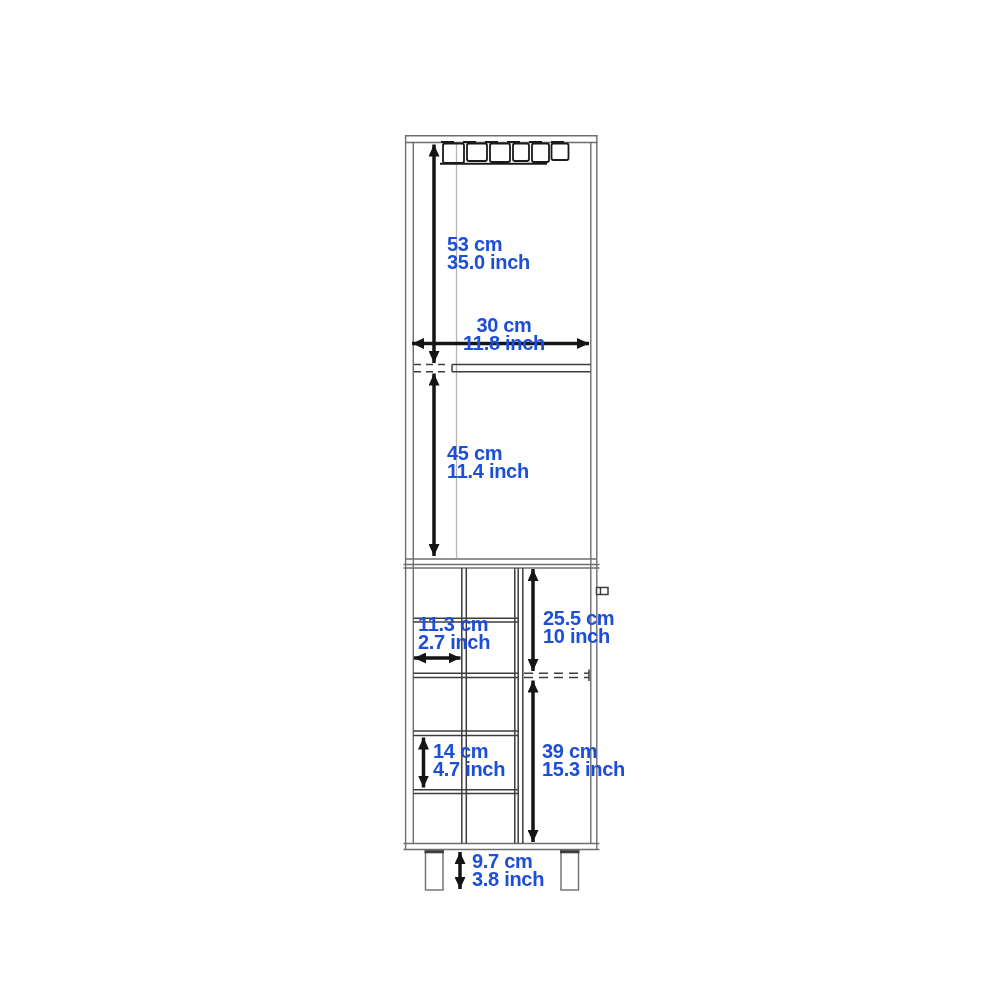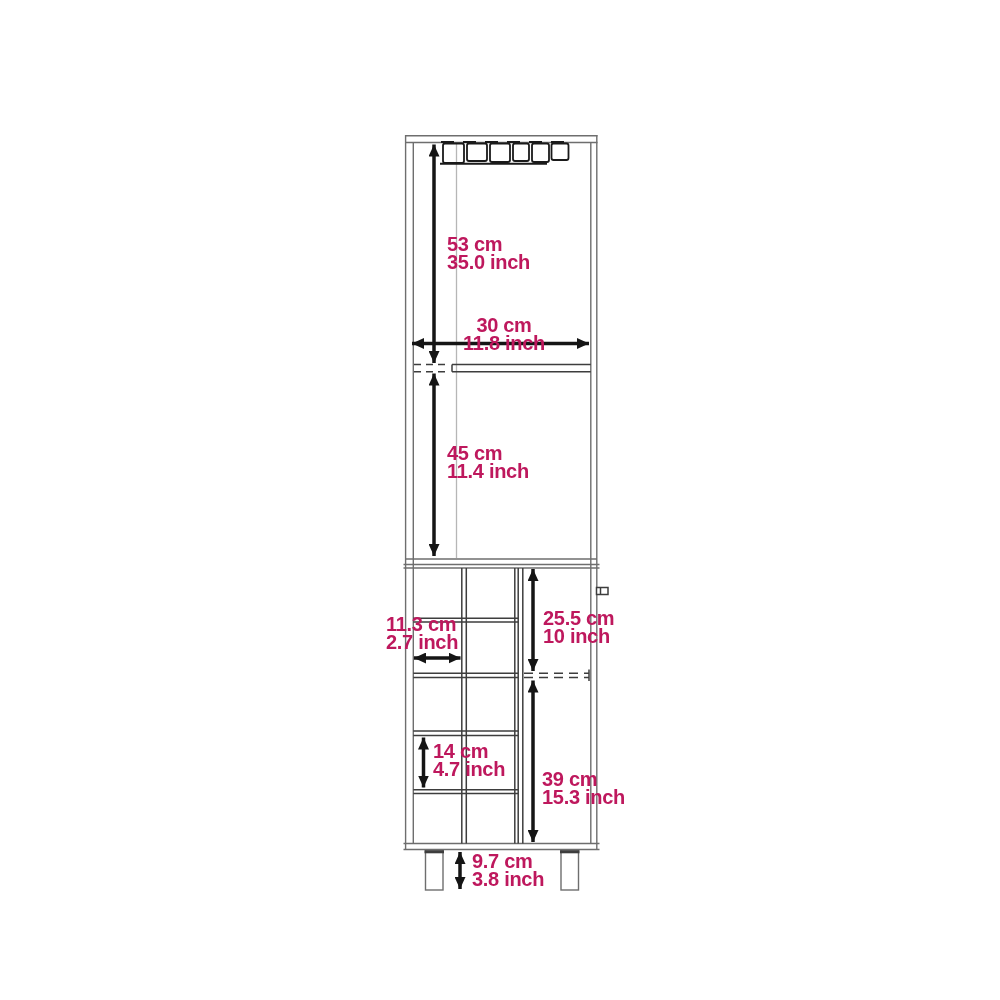--- a/index.html
+++ b/index.html
@@ -15,21 +15,21 @@
     overflow: hidden;
     font-family: "Liberation Sans", sans-serif;
   }
   .drawing {
     position: absolute;
     left: 0;
     top: 0;
   }
   .dim {
     position: absolute;
-    color: #be185d;
+    color: #1d4ed8;
     font-size: 20px;
     font-weight: 600;
     line-height: 17.5px;
     letter-spacing: -0.3px;
     white-space: nowrap;
   }
   .dim.center {
     text-align: center;
   }
 </style>
@@ -133,36 +133,36 @@
   <div class="dim center" style="left:461px; top:317px; width:86px;">
     <div>30 cm</div>
     <div>11.8 inch</div>
   </div>
 
   <div class="dim" style="left:447px; top:445px;">
     <div>45 cm</div>
     <div>11.4 inch</div>
   </div>
 
-  <div class="dim" style="left:386px; top:616px;">
+  <div class="dim" style="left:418px; top:616px;">
     <div>11.3 cm</div>
     <div>2.7 inch</div>
   </div>
 
   <div class="dim" style="left:543px; top:601px;margin-top:9px;">
     <div>25.5 cm</div>
     <div>10 inch</div>
   </div>
 
   <div class="dim" style="left:433px; top:743px;">
     <div>14 cm</div>
     <div>4.7 inch</div>
   </div>
 
-  <div class="dim" style="left:542px; top:743px;margin-top:28px;">
+  <div class="dim" style="left:542px; top:743px;">
     <div>39 cm</div>
     <div>15.3 inch</div>
   </div>
 
   <div class="dim" style="left:472px; top:853px;">
     <div>9.7 cm</div>
     <div>3.8 inch</div>
   </div>
 
 </div>

